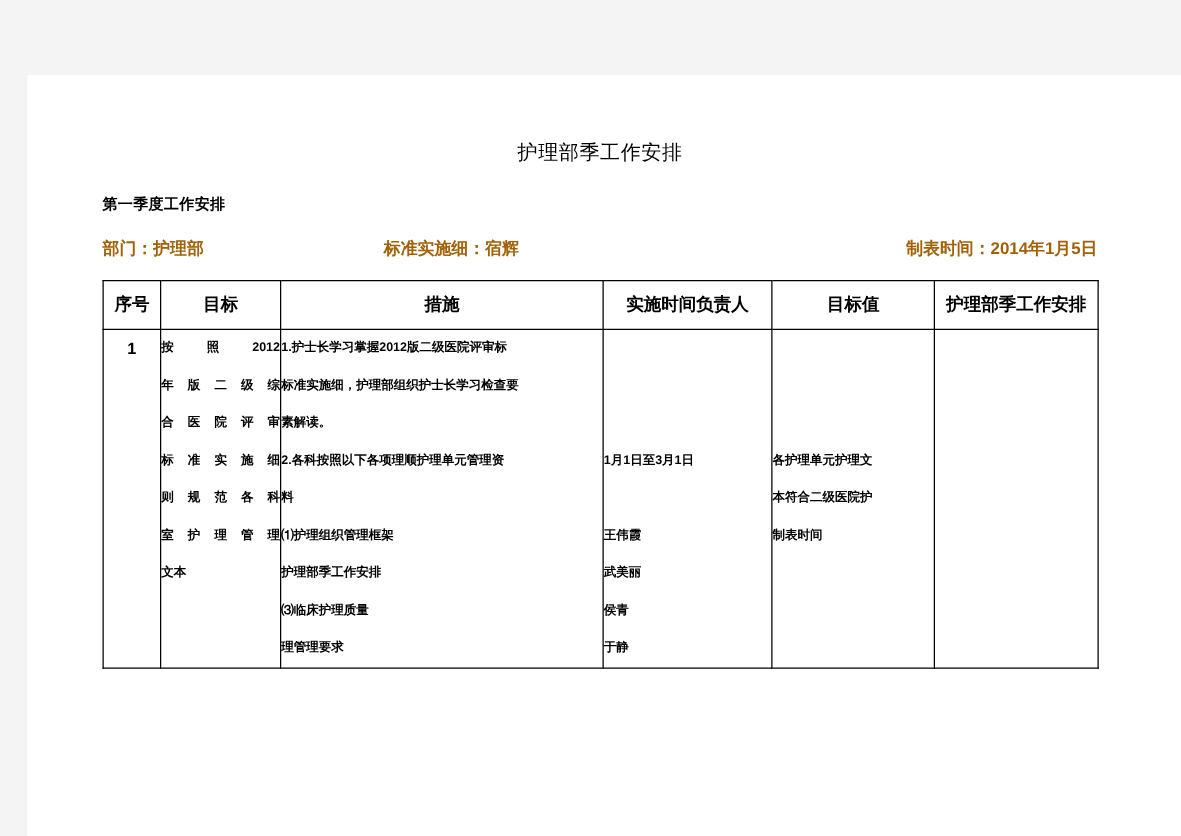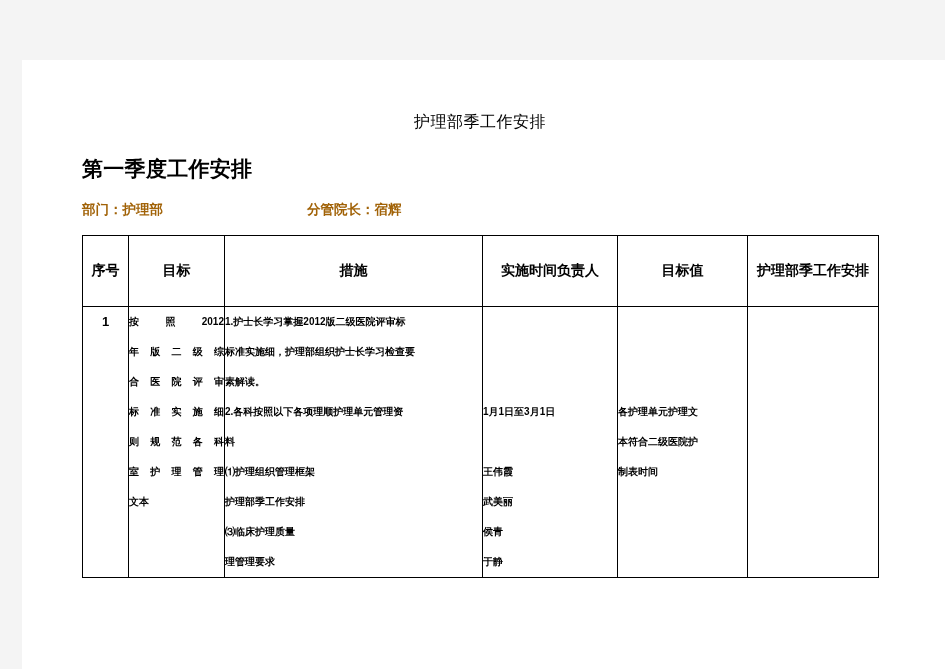--- a/index.html
+++ b/index.html
@@ -31,21 +31,21 @@
   
   .doc-title {
     text-align: center;
     font-size: 16px;
     font-weight: normal;
     color: #000;
     margin: 52px 0 0 0;
     letter-spacing: 0.5px;
   }
   .section-title {
-    font-size: 21px;
+    font-size: 12px;
     font-weight: bold;
     color: #000;
     margin: 22px 0 0 0;
     letter-spacing: 0.3px;
   }
 
   
   .meta-row {
     position: relative;
     height: 22px;
@@ -72,21 +72,21 @@
     vertical-align: top;
     padding: 0;
     color: #000;
   }
   table.sched th {
     text-align: center;
     font-size: 14px;
     font-weight: bold;
     height: 34px;
     vertical-align: middle;
-    padding: 18px 3px;
+    padding: 2px 3px;
   }
 
   
   col.c-no   { width: 46px; }
   col.c-goal { width: 96px; }
   col.c-meas { width: 258px; }
   col.c-time { width: 135px; }
   col.c-val  { width: 130px; }
   col.c-eval { width: 131px; }
 
@@ -127,21 +127,22 @@
 
 <div class="page">
   <div class="doc">
 
     <div class="doc-title">护理部季工作安排</div>
 
     <div class="section-title">第一季度工作安排</div>
 
     <div class="meta-row">
       <span class="meta-dept">部门：护理部</span>
-      <span class="meta-dir">分管院长：宿辉</span>
+      <span class="meta-dir">标准实施细：宿辉</span>
+      <span class="meta-date">制表时间：2014年1月5日</span>
     </div>
 
     <table class="sched">
       <colgroup>
         <col class="c-no">
         <col class="c-goal">
         <col class="c-meas">
         <col class="c-time">
         <col class="c-val">
         <col class="c-eval">

